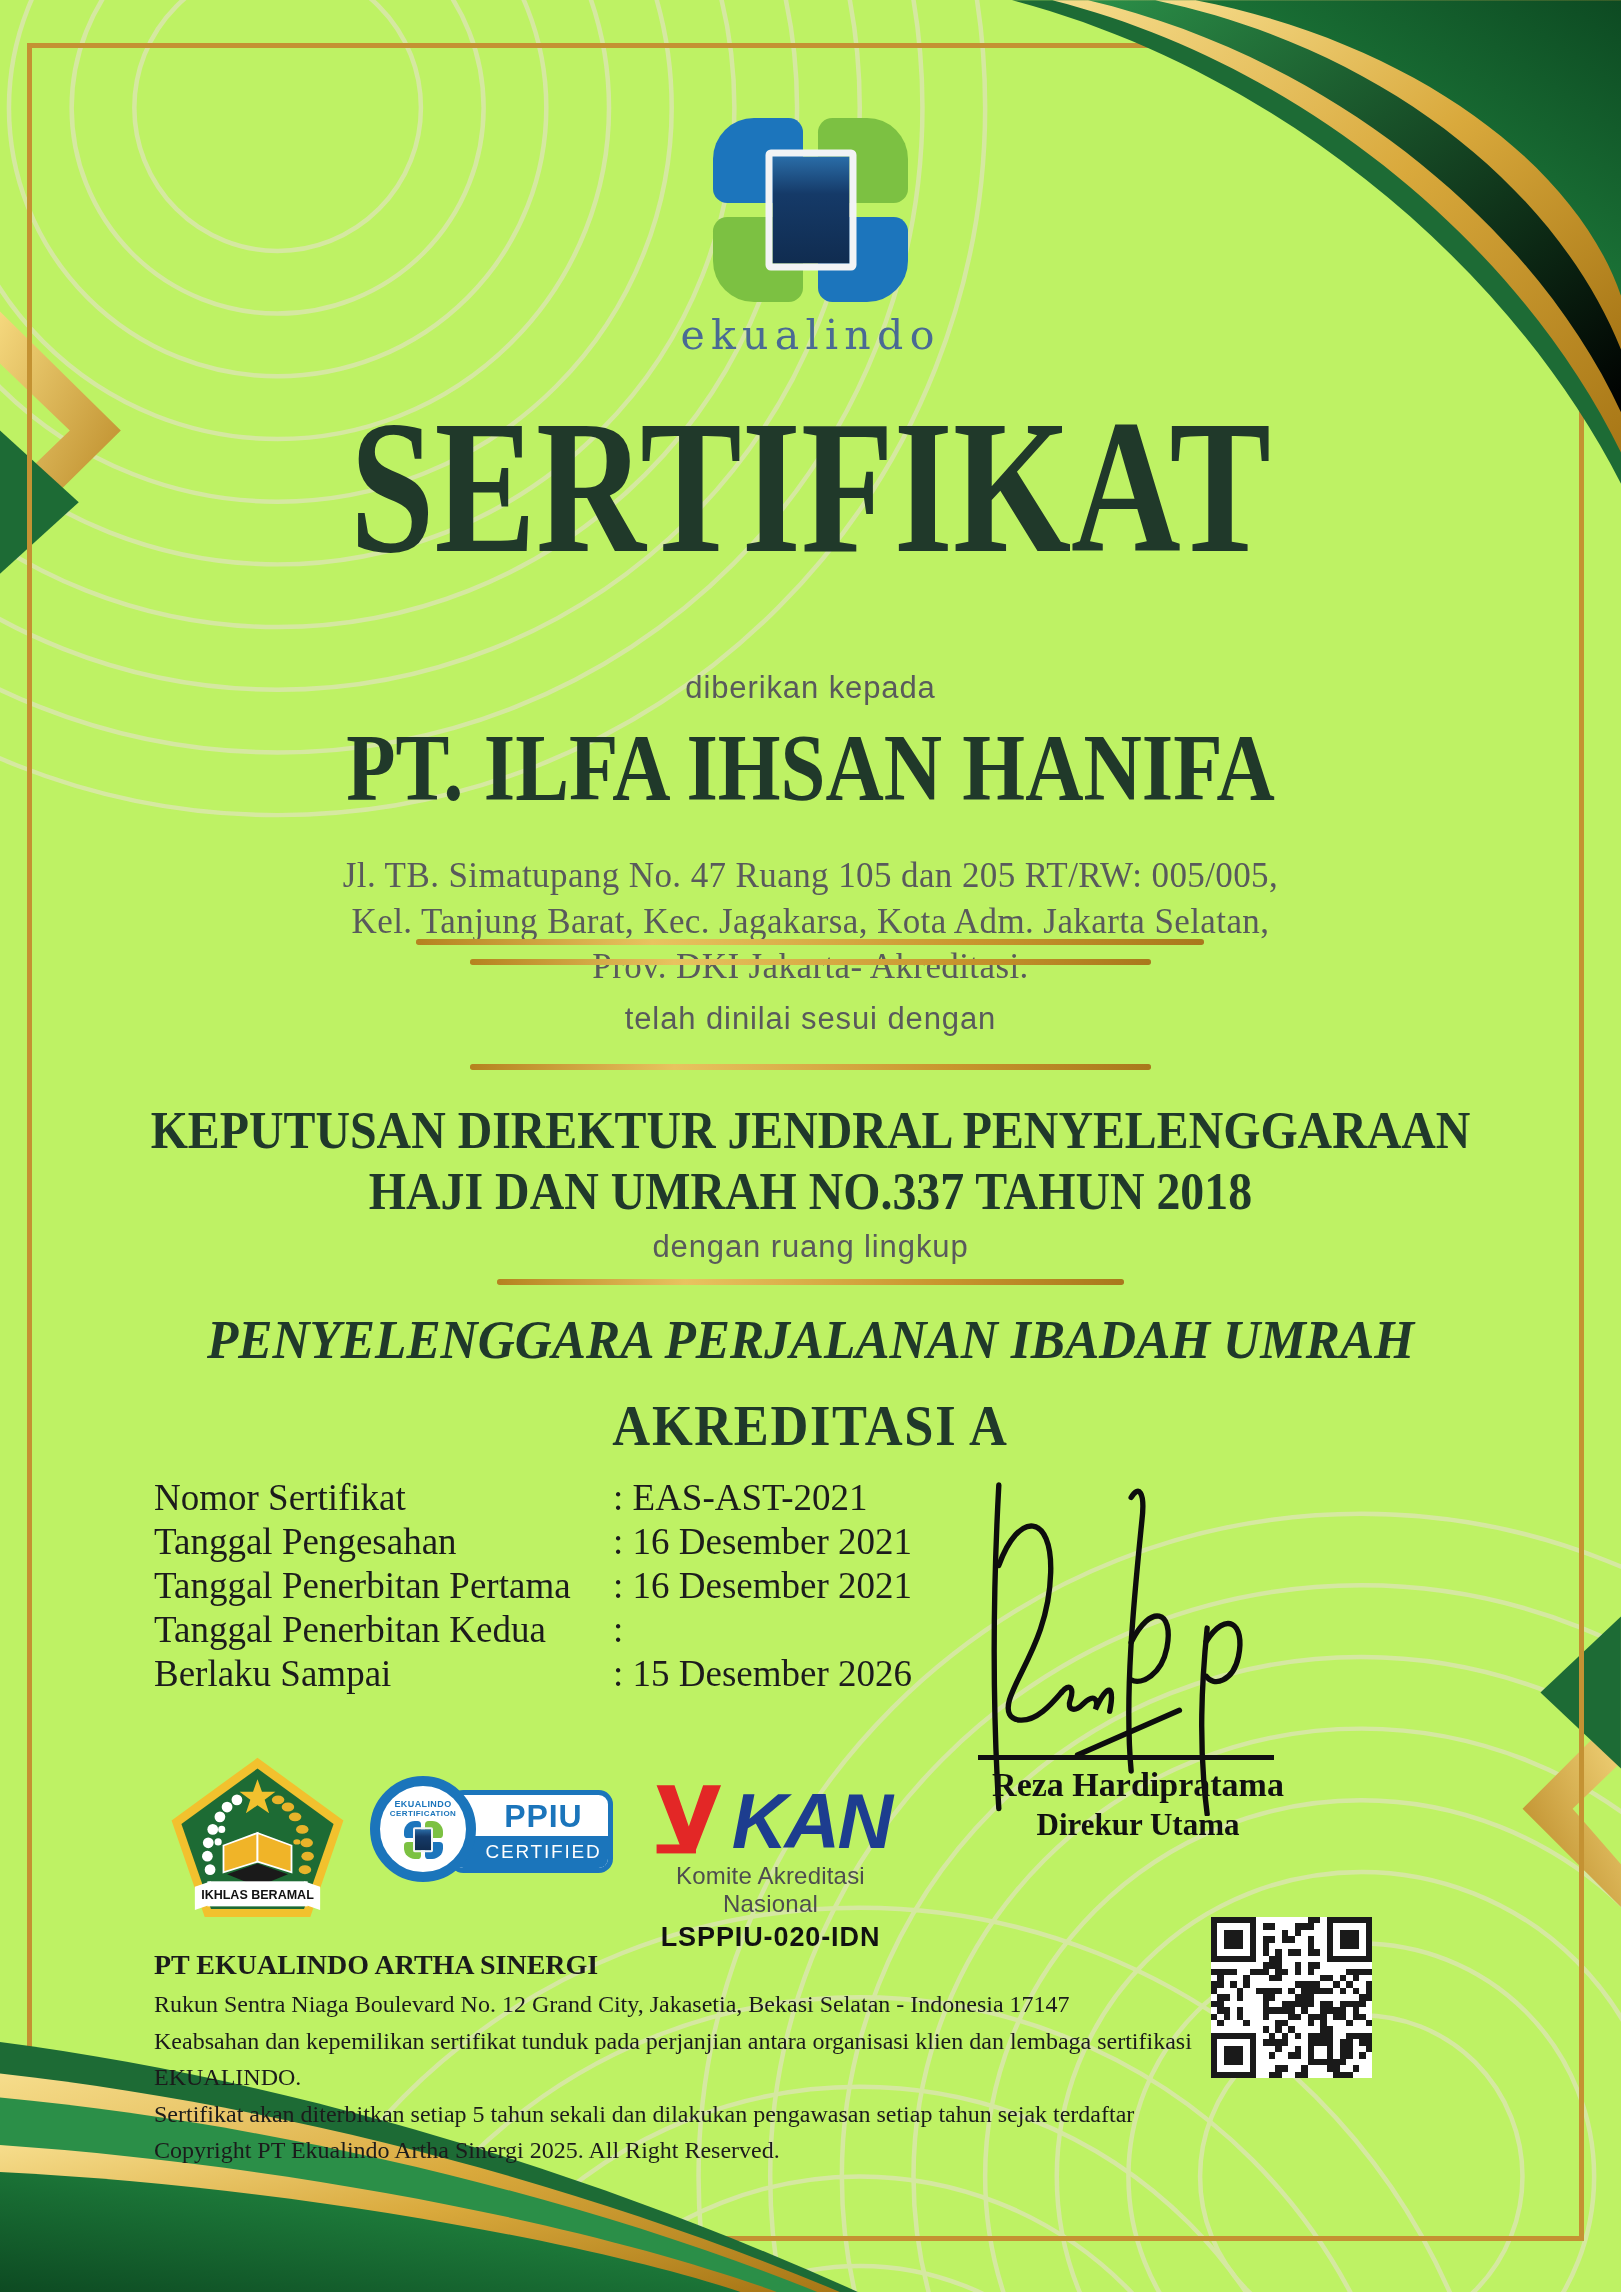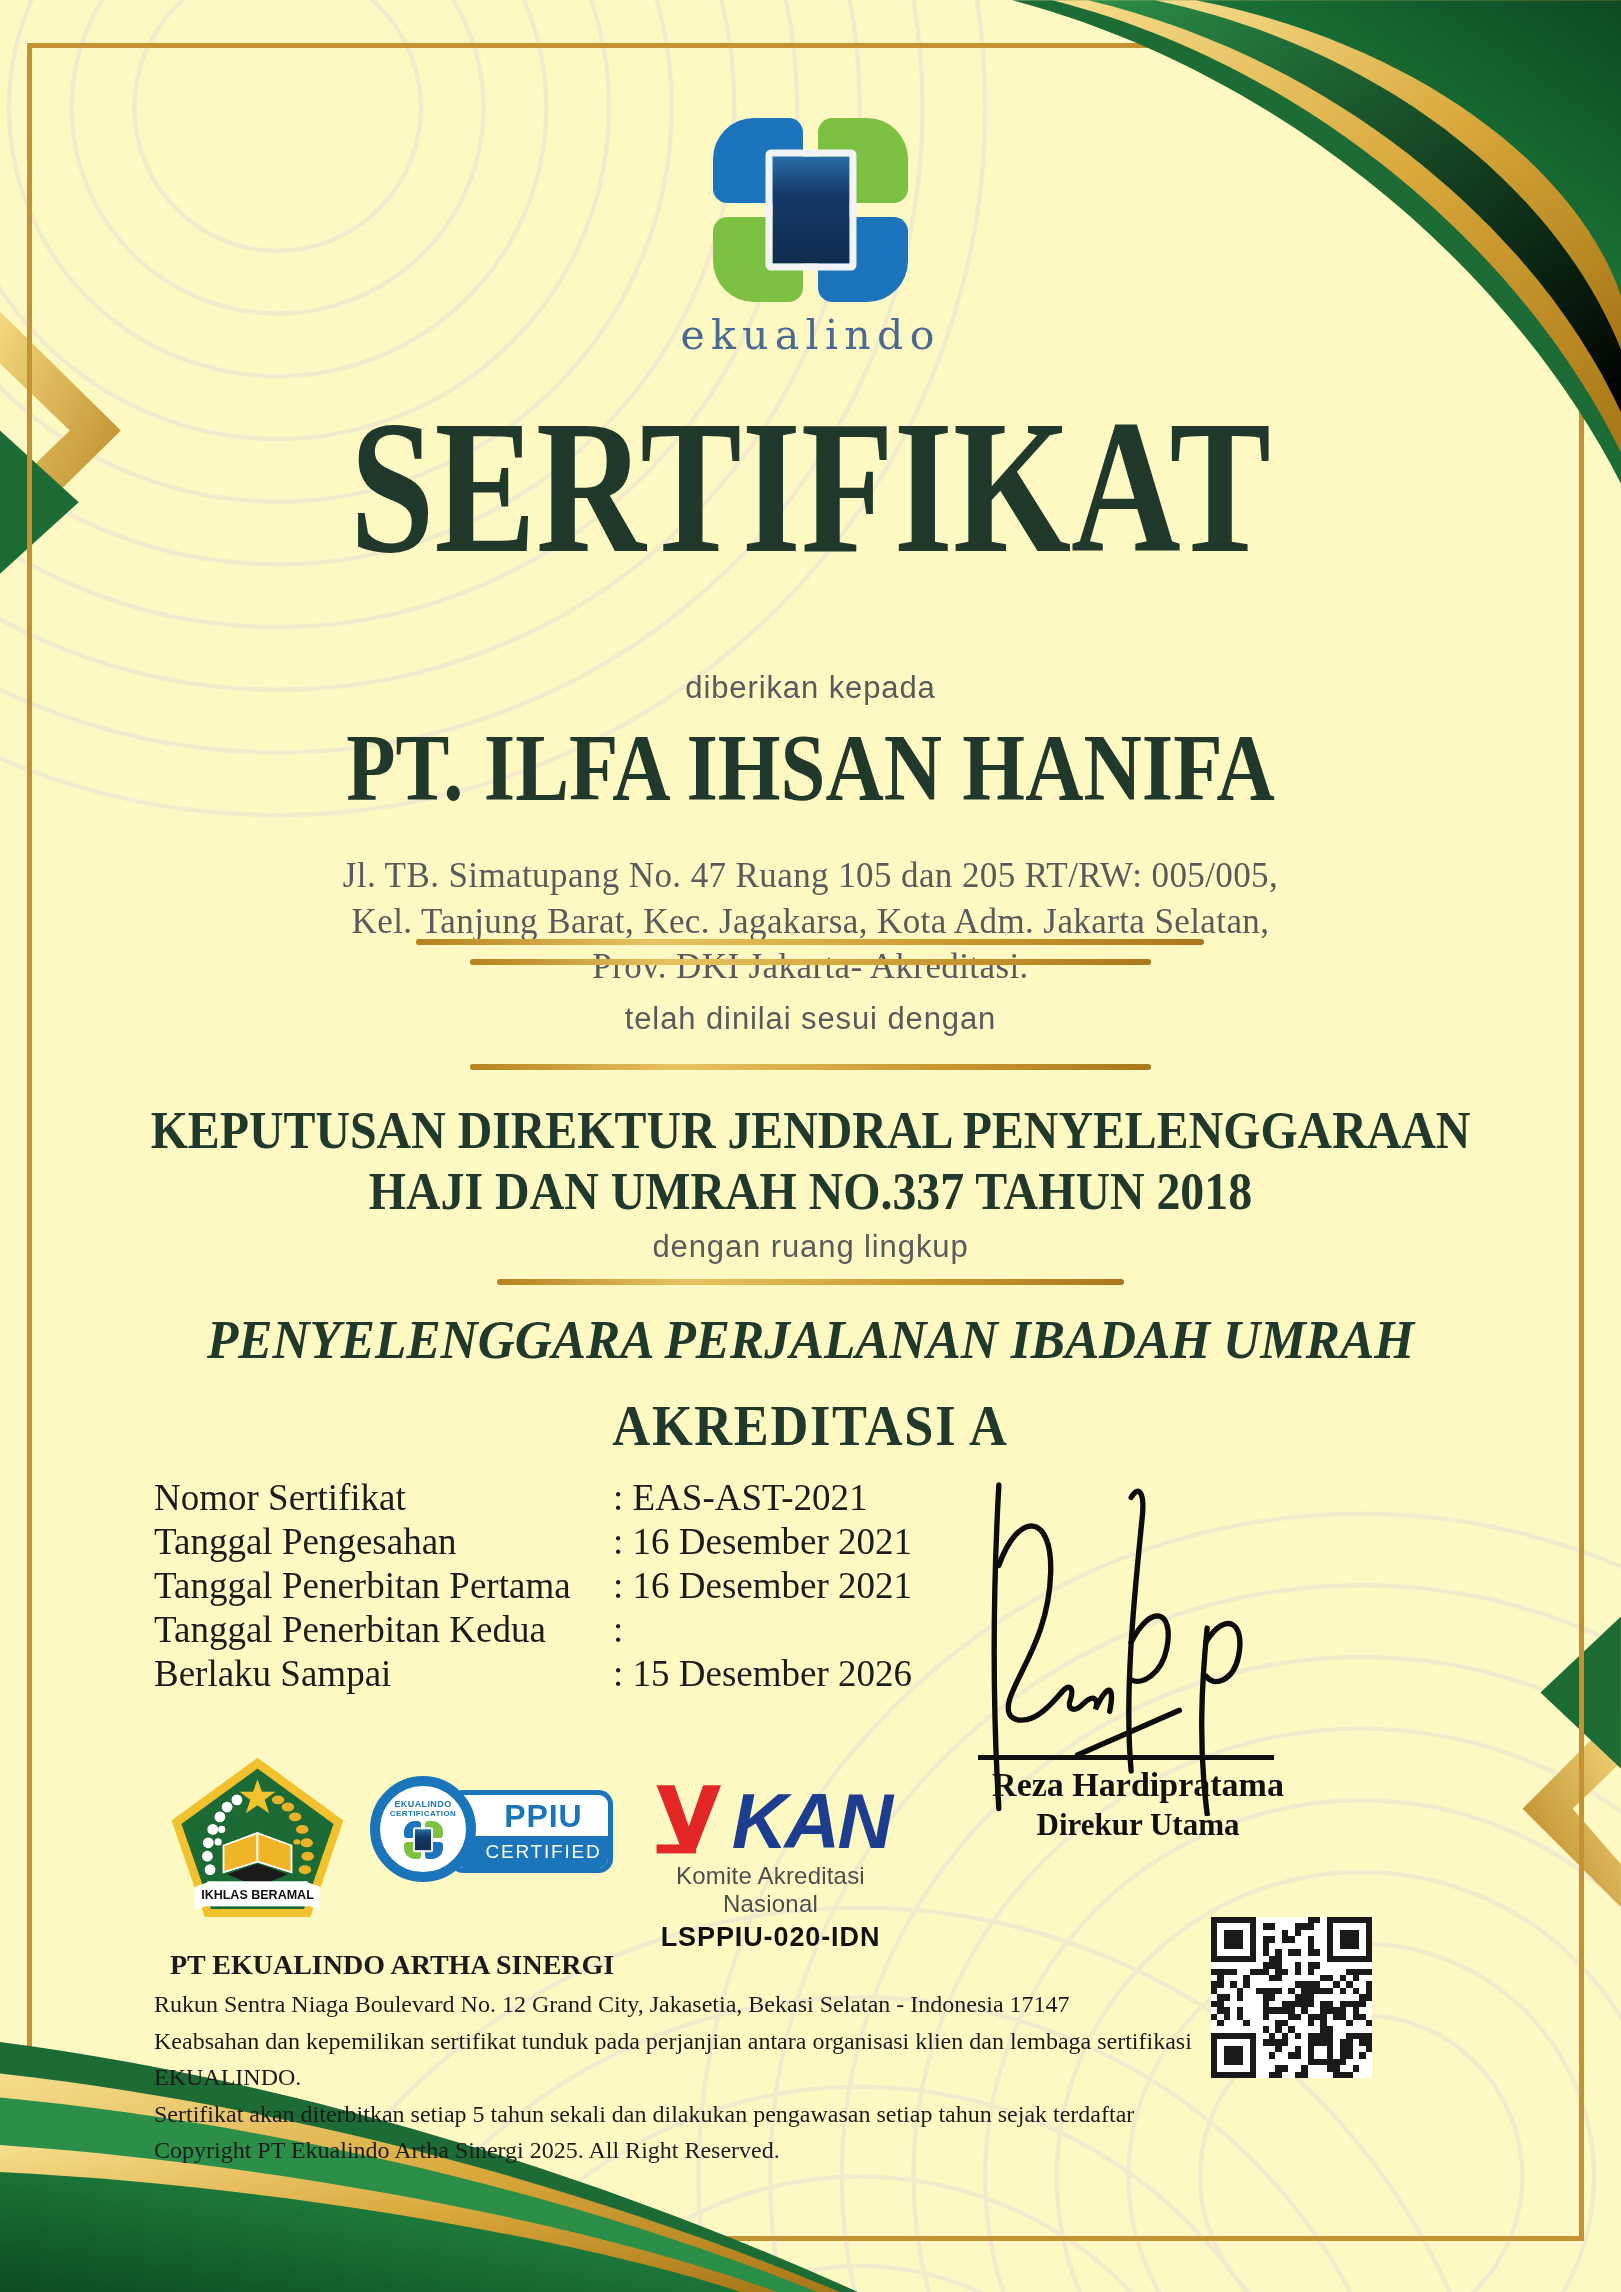--- a/index.html
+++ b/index.html
@@ -1,18 +1,18 @@
 <!DOCTYPE html>
 <html style="font-size:14.3px"><head>
 <meta charset="utf-8">
 <style>
   html,body{margin:0;padding:0;background:#d8d8d8;}
   .page{
     position:relative; width:1621px; height:2293px; margin:0 auto;
-    background:#fef9c3; overflow:hidden;
+    background:#bef264; overflow:hidden;
     font-family:"Liberation Sans", sans-serif;
   }
   
   .bg-arcs{position:absolute;left:0;top:0;z-index:0;}
   
   .frame{
     position:absolute; left:27px; top:43px; width:1557px; height:2198px;
     border:5.4px solid #c49233; box-sizing:border-box; z-index:2;
   }
   .deco{position:absolute;z-index:3;}
@@ -89,21 +89,21 @@
   
   .kan{position:absolute; left:627px; top:1780px; width:287px; text-align:center;}
   .kan-row{display:flex; align-items:flex-end; justify-content:center; height:77px;}
   .kan-name{font-family:"Liberation Sans", sans-serif; font-weight:bold; font-style:italic;
     font-size:77px; line-height:.92; color:#1d3d8f; letter-spacing:-2.7px;}
   .kan-sub{font-size:24px; color:#4d4d4f; margin-top:5.4px; letter-spacing:0.2px;}
   .kan-code{font-size:27px; color:#111; font-weight:bold; margin-top:3.6px; letter-spacing:0.9px;}
   
   .footer{position:absolute; left:154px; top:1949px; width:1039px;
     font-family:"Liberation Serif", serif; color:#1b1b1b;}
-  .f-co{font-weight:bold; font-size:28px; margin-bottom:5.4px;margin-left:16px;}
+  .f-co{font-weight:bold; font-size:28px; margin-bottom:5.4px;}
   .f-ln{font-size:24px; line-height:1.52;}
   .qr{position:absolute; left:1211px; top:1917px; width:161px; height:161px; background:#fff;}
 </style>
 </head>
 <body>
 
 <div class="page">
 
   <svg class="bg-arcs" width="1621" height="2293" viewBox="0 0 1810 2560">
     <g fill="none" stroke="#e9e1d3" stroke-width="5" opacity="0.55">

